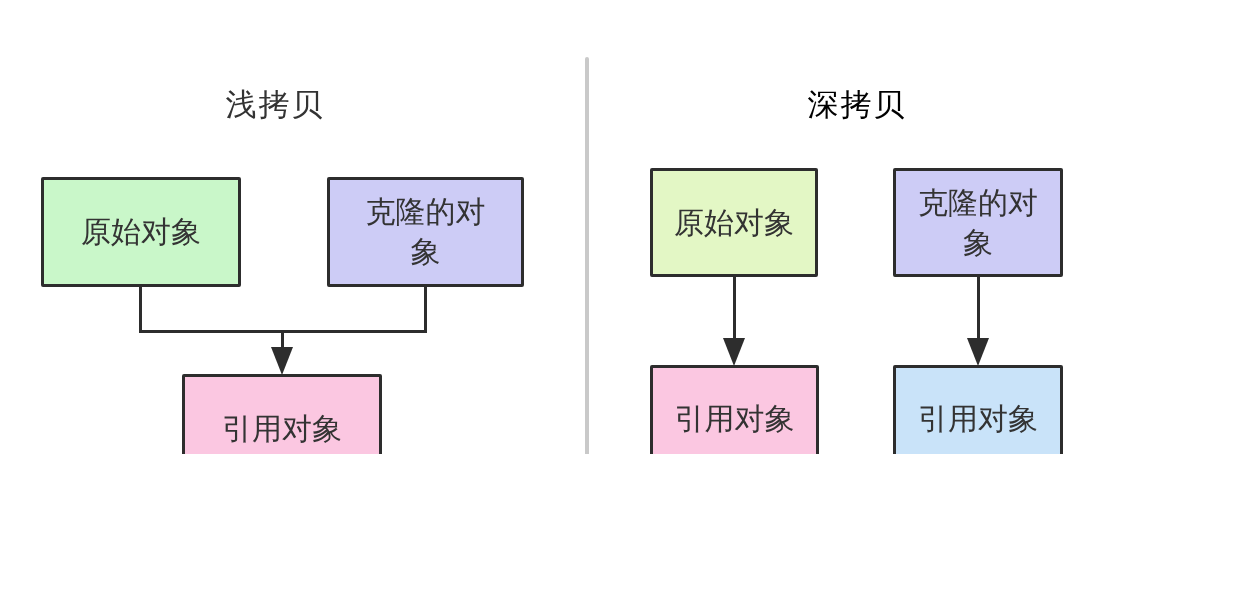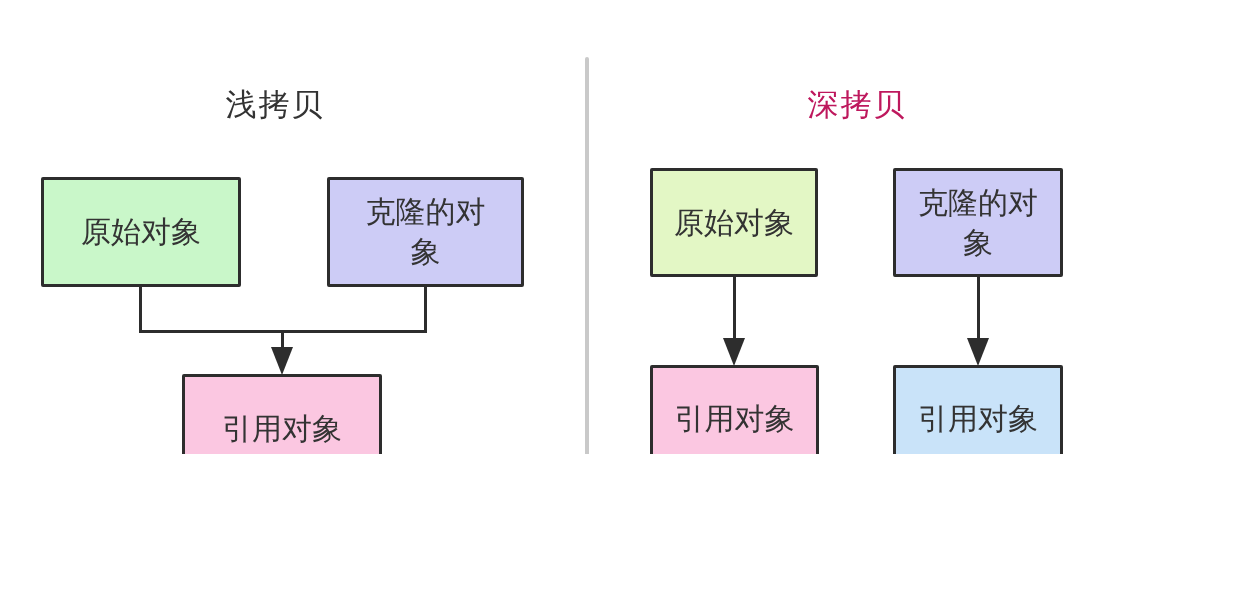--- a/index.html
+++ b/index.html
@@ -95,21 +95,21 @@
   <div class="node n-left-reference" style="background: rgb(251, 199, 225); border-color: rgb(45, 45, 45); color: rgb(51, 51, 51);">引用对象</div>
 
   <div class="line l-left-v1" style="background: rgb(45, 45, 45);"></div>
   <div class="line l-left-v2" style="background: rgb(45, 45, 45);"></div>
   <div class="line l-left-h" style="background: rgb(45, 45, 45);"></div>
   <div class="line l-left-stub" style="background: rgb(45, 45, 45);"></div>
   <div class="arrow-head a-left-head" style="border-top-color: rgb(45, 45, 45);"></div>
 
   <div class="divider" style="background: rgb(201, 201, 201);"></div>
 
-  <div class="panel-title title-right" style="color: #be185d;">深拷贝</div>
+  <div class="panel-title title-right" style="color: #000000;">深拷贝</div>
 
   <div class="node n-right-original" style="background: rgb(227, 247, 197); border-color: rgb(45, 45, 45); color: rgb(51, 51, 51);">原始对象</div>
 
   <div class="node n-right-clone" style="background: rgb(205, 204, 246); border-color: rgb(45, 45, 45); color: rgb(51, 51, 51);">克隆的对
 象</div>
 
   <div class="node n-right-ref-orig" style="background: rgb(251, 199, 225); border-color: rgb(45, 45, 45); color: rgb(51, 51, 51);">引用对象</div>
 
   <div class="node n-right-ref-clone" style="background: rgb(201, 227, 249); border-color: rgb(45, 45, 45); color: rgb(51, 51, 51);">引用对象</div>
 

